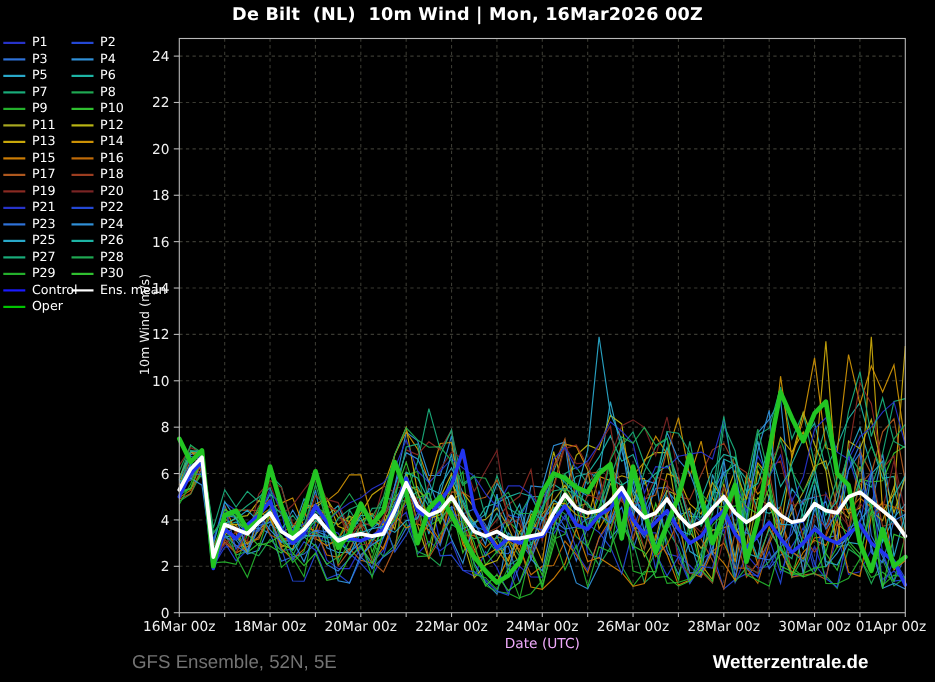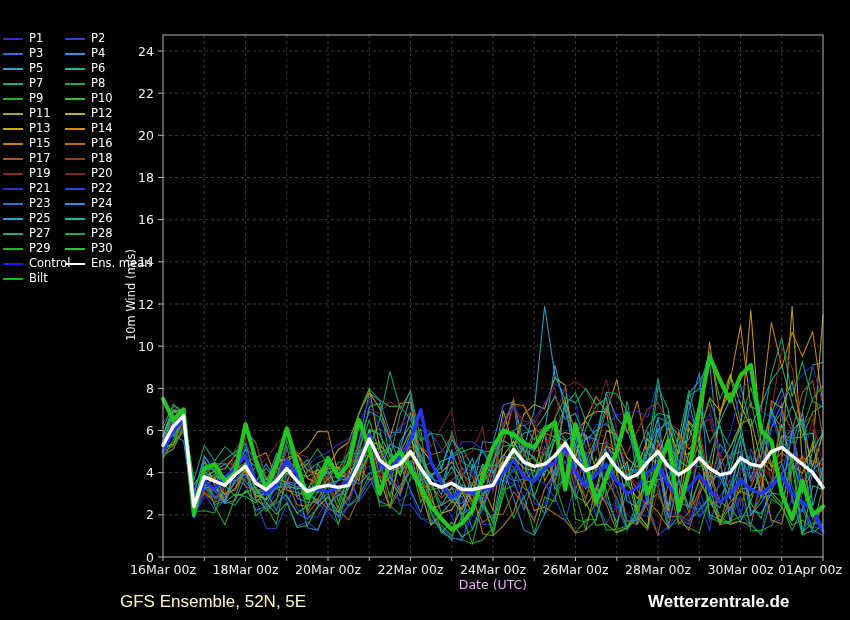--- a/index.html
+++ b/index.html
@@ -10,30 +10,31 @@
   .legend{position:absolute;left:3px;top:31px;display:grid;grid-template-columns:62px 110px;
           grid-auto-rows:15px;align-items:center;}
   .legend .entry{display:flex;align-items:center;height:15px;}
   .legend .sw{display:inline-block;width:20px;height:2px;margin-right:6px;flex:0 0 20px;}
   .legend .lbl{font-size:11.5px;color:#fff;line-height:15px;white-space:pre;}
   svg.plot{position:absolute;left:0;top:0;}
   .y-axis-label{position:absolute;left:131px;top:295px;transform:translate(-50%,-50%) rotate(-90deg);
                 font-size:11.5px;color:#f0f0f0;white-space:nowrap;}
   .x-axis-label{position:absolute;left:493px;top:577px;transform:translateX(-50%);
                 font-size:12.5px;color:#f0abfc;}
-  .footer-left{position:absolute;left:120px;top:592px;font-size:17px;color:#fef9c3;
+  .footer-left{position:absolute;left:120px;top:592px;font-size:17px;color:#737373;
                font-family:"Liberation Sans",sans-serif;}
   .footer-right{position:absolute;left:648px;top:592px;font-size:17px;color:#fff;
                 font-family:"Liberation Sans",sans-serif;font-weight:bold;}
 </style>
 </head>
 <body>
 
 <div class="screen">
 
+  <div class="chart-title">De Bilt  (NL)  10m Wind | Mon, 16Mar2026 00Z</div>
 
   <div class="legend" id="legend">
       <div class="entry">
         <span class="sw" style="background: rgb(39, 51, 201);"></span>
         <span class="lbl">P1</span>
       </div>
       <div class="entry">
         <span class="sw" style="background: rgb(36, 72, 212);"></span>
         <span class="lbl">P2</span>
       </div>
@@ -152,21 +153,21 @@
       <div class="entry">
         <span class="sw" style="background: rgb(26, 26, 255);"></span>
         <span class="lbl">Control</span>
       </div>
       <div class="entry">
         <span class="sw" style="background: rgb(255, 255, 255);"></span>
         <span class="lbl">Ens. mean</span>
       </div>
       <div class="entry">
         <span class="sw" style="background: rgb(0, 196, 0);"></span>
-        <span class="lbl">Bilt</span>
+        <span class="lbl">Oper</span>
       </div>
     </div>
 
   <svg class="plot" id="plot" width="850" height="620">
       <g stroke="#3a3a32" stroke-width="1" stroke-dasharray="3,3">
         <line x1="204.25" y1="35" x2="204.25" y2="557"></line>
         <line x1="245.5" y1="35" x2="245.5" y2="557"></line>
         <line x1="286.75" y1="35" x2="286.75" y2="557"></line>
         <line x1="328" y1="35" x2="328" y2="557"></line>
         <line x1="369.25" y1="35" x2="369.25" y2="557"></line>

